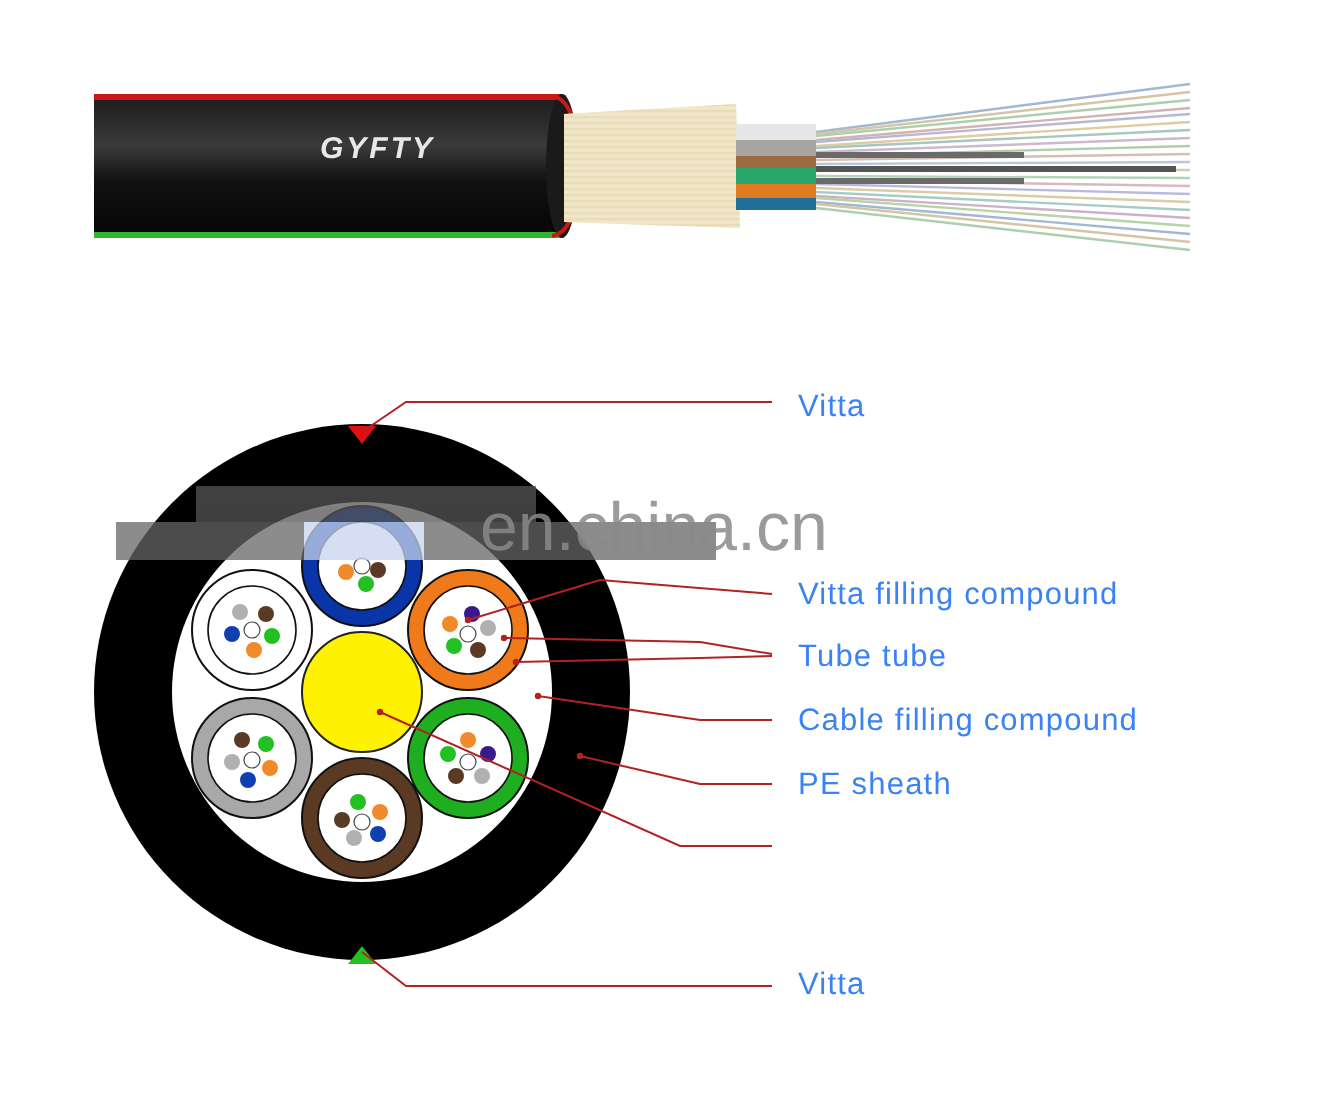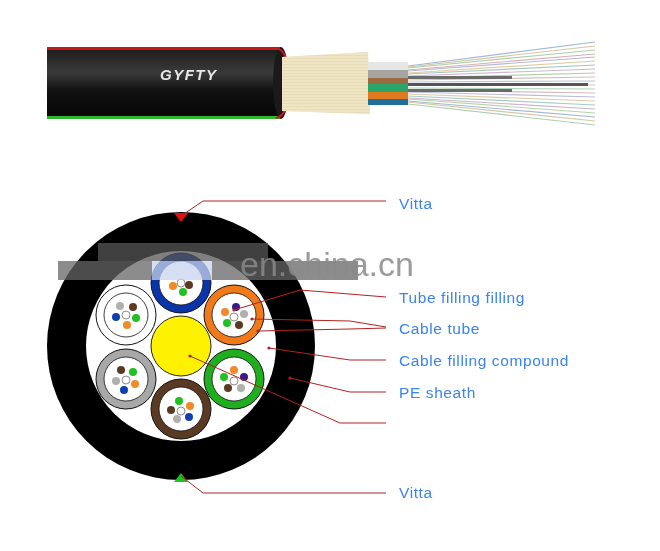--- a/index.html
+++ b/index.html
@@ -196,18 +196,18 @@
       <circle cx="269" cy="348" r="1.6"></circle>
       <circle cx="290" cy="378" r="1.6"></circle>
       <circle cx="190" cy="356" r="1.6"></circle>
     </g>
   </svg>
 
   <div class="brand">GYFTY</div>
   <div class="watermark">en.china.cn</div>
 
   <div class="label" style="top:195px;">Vitta</div>
-  <div class="label" style="top:289px;">Tube filling filling</div>
-  <div class="label" style="top:320px;">Cable tube</div>
+  <div class="label" style="top:289px;">Vitta filling compound</div>
+  <div class="label" style="top:320px;">Tube tube</div>
   <div class="label" style="top:352px;">Cable filling compound</div>
   <div class="label" style="top:384px;">PE sheath</div>
   <div class="label" style="top:484px;">Vitta</div>
 </div>
 
 </body></html>

